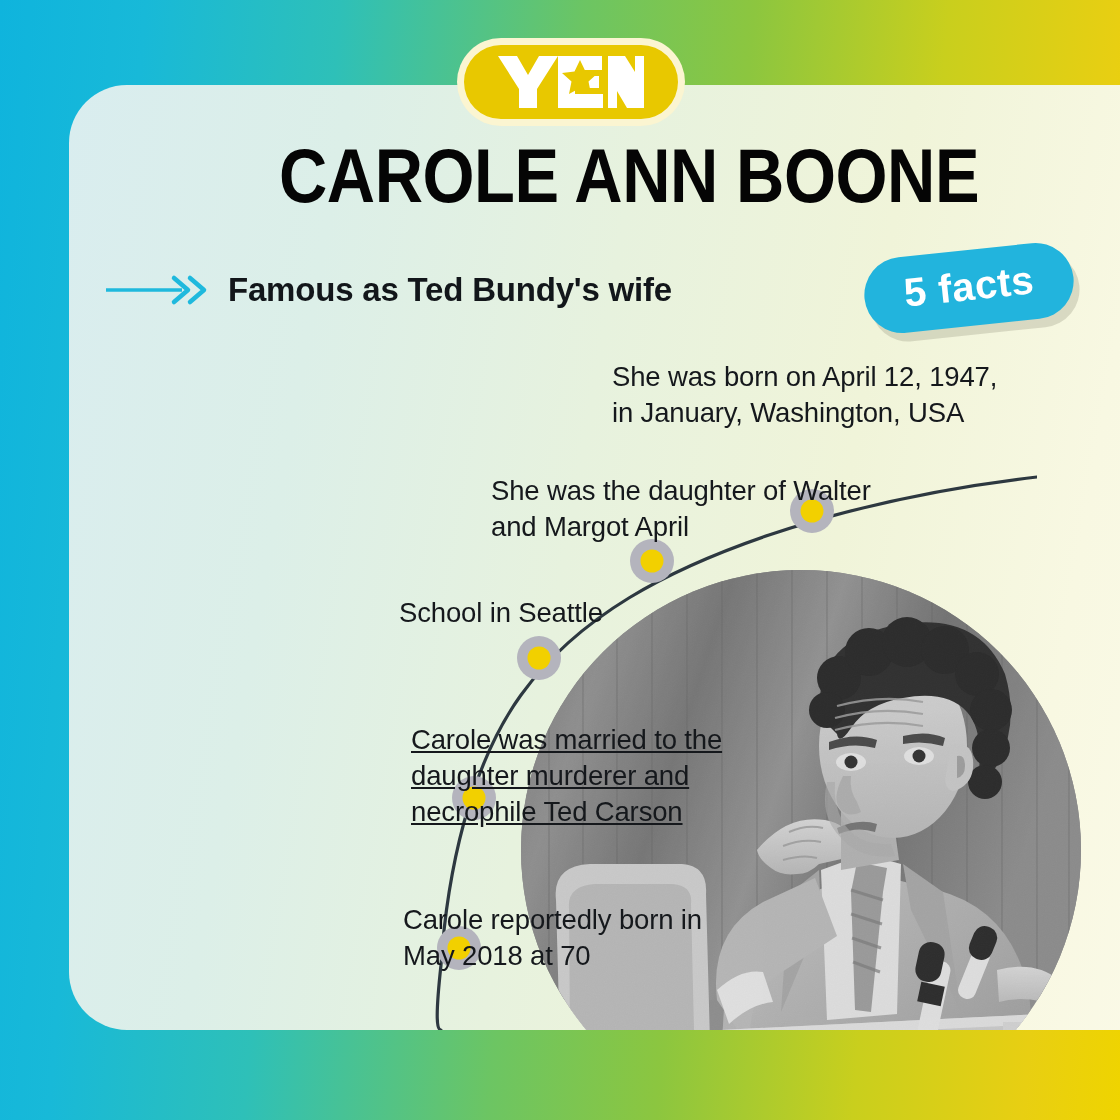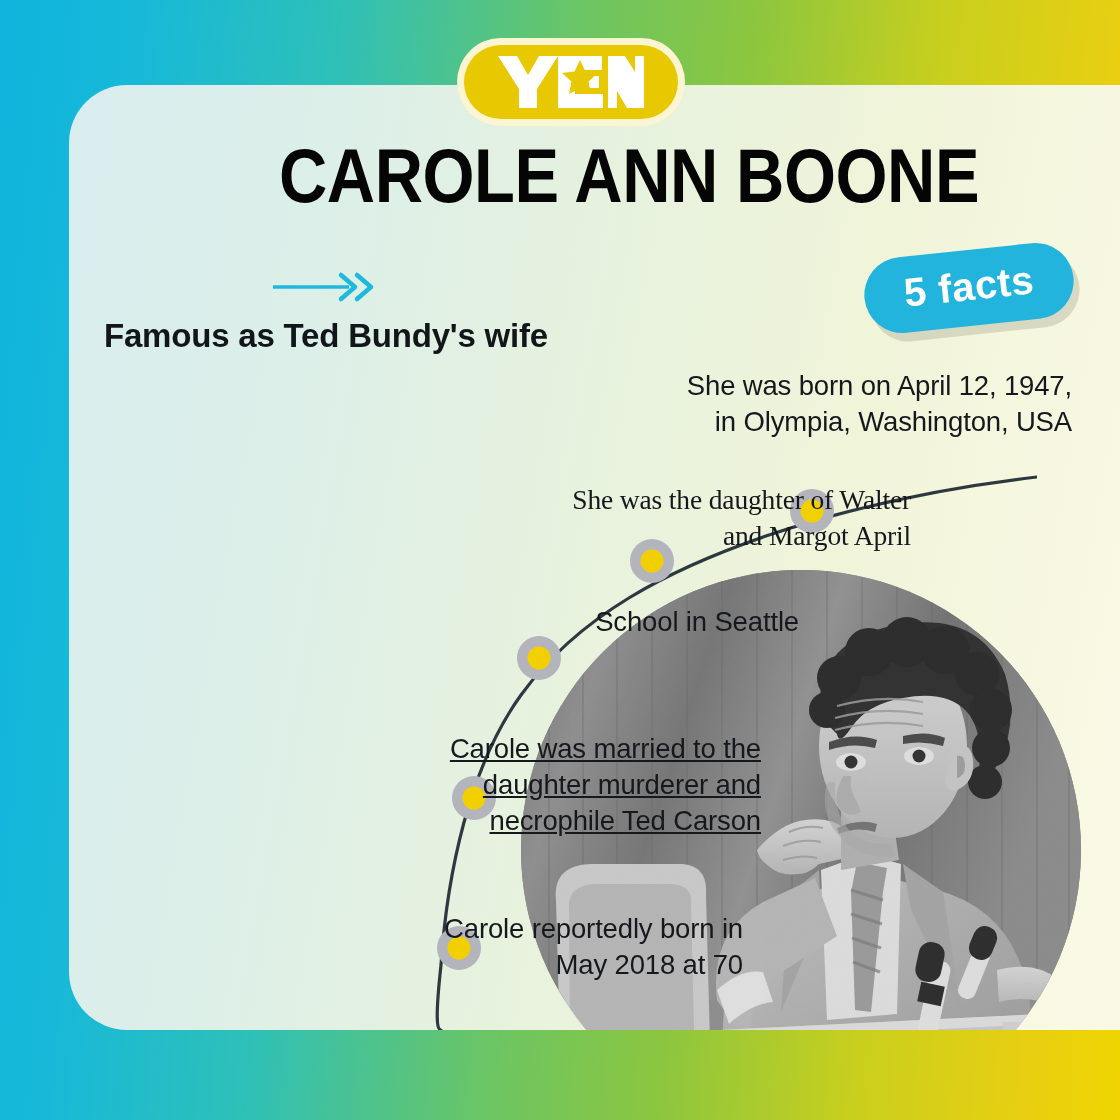--- a/index.html
+++ b/index.html
@@ -50,21 +50,21 @@
     font-size:76px;
     letter-spacing:-0.5px;
     color:#050505;
     transform:scaleX(.88);
     line-height:1;
   }
 
   
   .sub-row{
     position:absolute; left:35px; top:186px;
-    display:flex; align-items:center; gap:14px;flex-direction:column;
+    display:flex; align-items:center; gap:14px;
   }
   .arrow-icon{ width:110px; height:32px; display:block; }
   .sub-text{
     font-size:33px; font-weight:bold; color:#12161a;
     letter-spacing:-0.2px;
   }
 
   
   .badge{
     position:absolute; left:795px; top:165px;
@@ -99,30 +99,28 @@
 
   
   .timeline{
     position:absolute; left:0; top:0; width:968px; height:945px;
     z-index:20; pointer-events:none;
   }
 
   
   .fact{
     position:absolute;
-    text-align:right;
     font-size:27.5px;
     line-height:1.30;
     color:#15181c;
     letter-spacing:-0.15px;
     z-index:25;
-    margin-top:9px;
   }
   .f1{ right:117px; top:274px; width:460px; }
-  .f2{ right:278px; top:388px; width:420px;font-family:Liberation Serif, serif; }
+  .f2{ right:278px; top:388px; width:420px; }
   .f3{ right:390px; top:510px; width:400px; }
   .f4{ right:428px; top:637px; width:350px;text-decoration:underline; }
   .f5{ right:446px; top:817px; width:340px; }
 </style>
 </head>
 <body>
 
 <div class="card">
 
   <div class="title">CAROLE ANN BOONE</div>
@@ -319,21 +317,21 @@
       <circle cx="405" cy="713" r="11.5" fill="#f2d000"></circle>
     </g>
     <g>
       <circle cx="390" cy="863" r="22" fill="#b4b4bd"></circle>
       <circle cx="390" cy="863" r="11.5" fill="#f2d000"></circle>
     </g>
   </svg>
 
   <div class="fact f1">
     <div>She was born on April 12, 1947,</div>
-    <div>in Olympia, Washington, USA</div>
+    <div>in January, Washington, USA</div>
   </div>
   <div class="fact f2">
     <div>She was the daughter of Walter</div>
     <div>and Margot April</div>
   </div>
   <div class="fact f3">
     <div>School in Seattle</div>
   </div>
   <div class="fact f4">
     <div>Carole was married to the</div>

